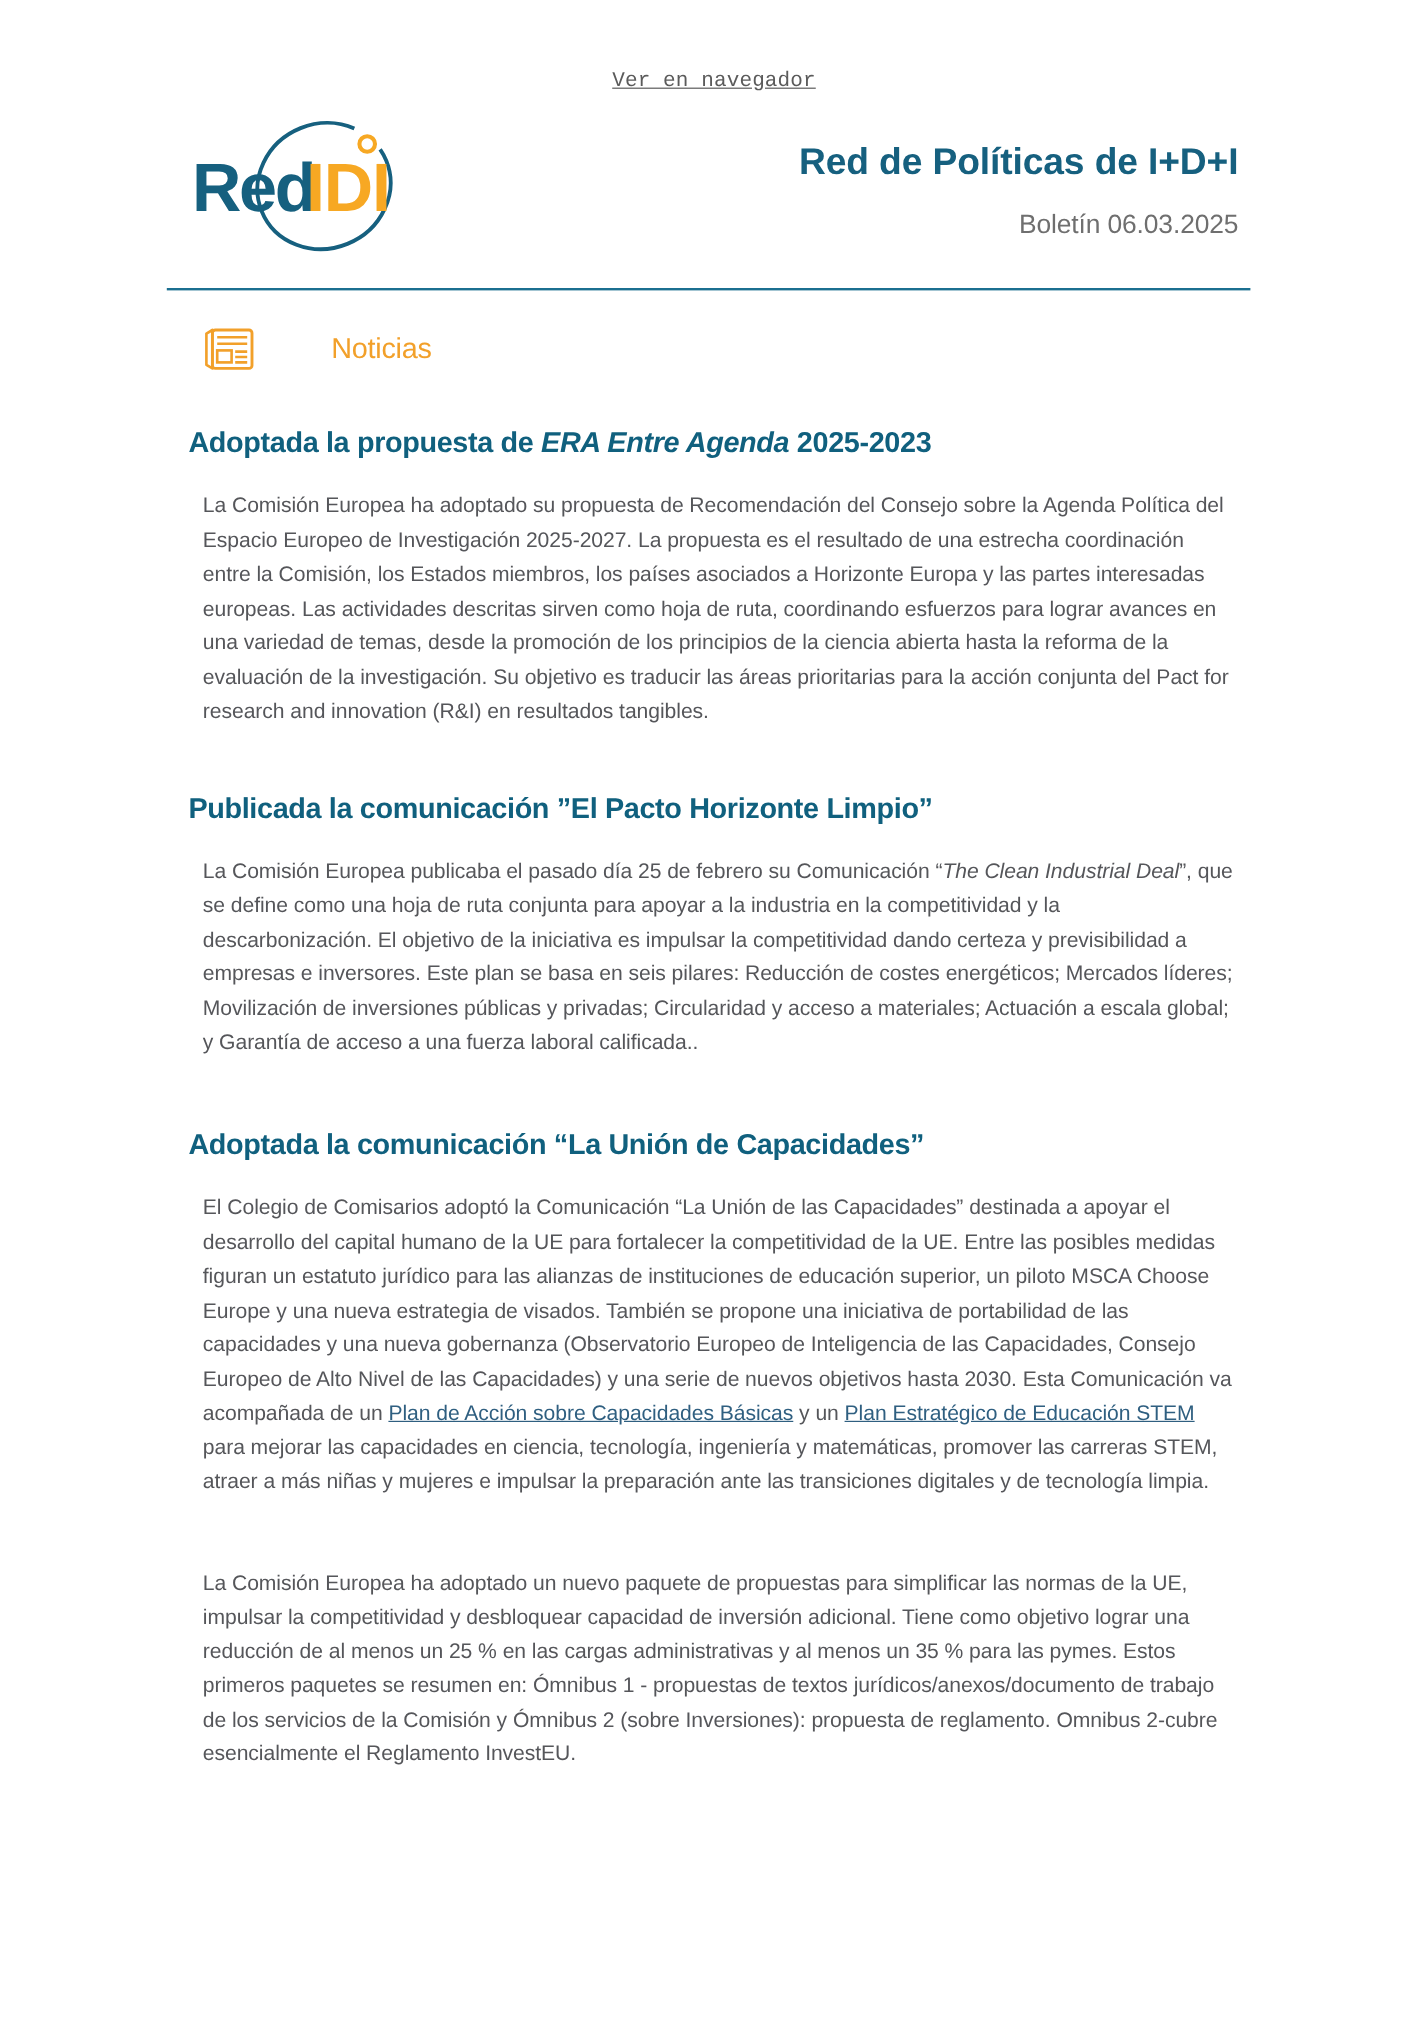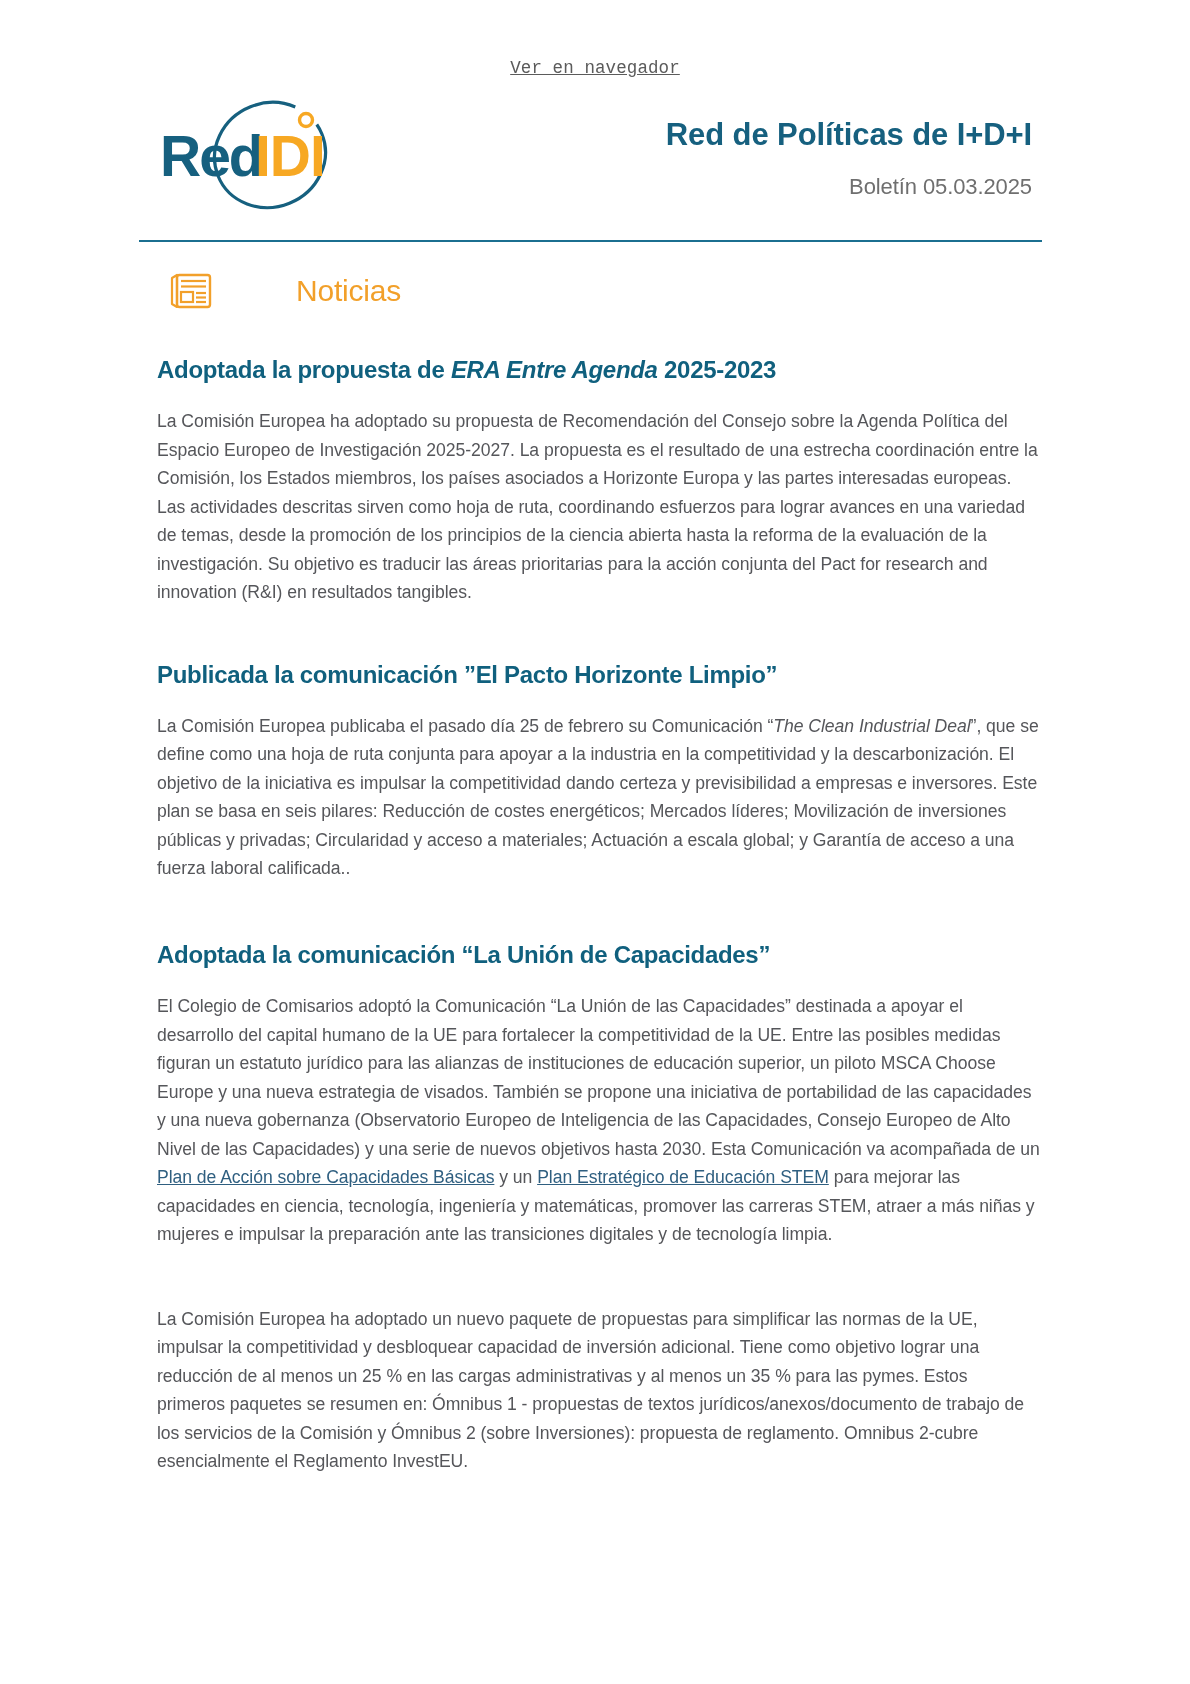--- a/index.html
+++ b/index.html
@@ -83,23 +83,23 @@
     display: flex;
     align-items: center;
     padding: 26px 0 0 168px;
   }
   .section-icon {
     width: 46px;
     height: 46px;
     flex: 0 0 46px;
   }
   .section-title {
-    font-size: 30px;
+    font-size: 24px;
     color: #f2a02a;
-    margin-left: 82px;
+    margin-left: 62px;
     letter-spacing: -0.2px;
   }
 
   
   .content {
     padding: 40px 150px 60px 157px;
     box-sizing: border-box;
   }
   .article { margin-bottom: 42px; }
   .article:last-child { margin-bottom: 0; }
@@ -112,21 +112,21 @@
     line-height: 1.3;
     margin: 0 0 22px 0;
   }
   .article-title em {
     font-style: italic;
   }
   .article-body {
     font-size: 17.6px;
     line-height: 1.62;
     color: #55565a;
-    margin: 0;
+    margin: 12px;
     letter-spacing: -0.05px;
     text-align: left;
   }
   .article-body em { }
   .article-body a {
     color: #2f5f80;
     text-decoration: underline;
   }
   .sp-1 { margin-bottom: 52px; }
   .sp-2 { margin-bottom: 56px; }
@@ -147,21 +147,21 @@
       <svg class="logo-svg" width="230" height="110" viewBox="0 0 230 110" xmlns="http://www.w3.org/2000/svg">
         <ellipse cx="122" cy="55" rx="56" ry="52" fill="none" stroke="#16607f" stroke-width="3.2" stroke-dasharray="300 28" transform="rotate(-22 122 55)"></ellipse>
         <circle cx="158" cy="20" r="6.5" fill="none" stroke="#f7a823" stroke-width="3.4"></circle>
         <text x="12" y="76" font-family="'Liberation Sans', sans-serif" font-size="57" font-weight="bold" fill="#16607f" letter-spacing="-2">Red</text>
         <text x="107" y="76" font-family="'Liberation Sans', sans-serif" font-size="57" font-weight="bold" fill="#f7a823" letter-spacing="-1">IDI</text>
       </svg>
     </div>
 
     <div class="header-right">
       <div class="brand-title">Red de Políticas de I+D+I</div>
-      <div class="brand-sub">Boletín 05.03.2025</div>
+      <div class="brand-sub">Boletín 06.03.2025</div>
     </div>
 
   </div>
 
   <div class="rule"></div>
 
   <div class="section-head">
     <span class="section-icon">
       <svg width="46" height="46" viewBox="0 0 46 46" xmlns="http://www.w3.org/2000/svg">
         <path d="M4 10 L9 7 L9 39 L4 36 Z" fill="none" stroke="#f2a02a" stroke-width="2.2" stroke-linejoin="round"></path>

